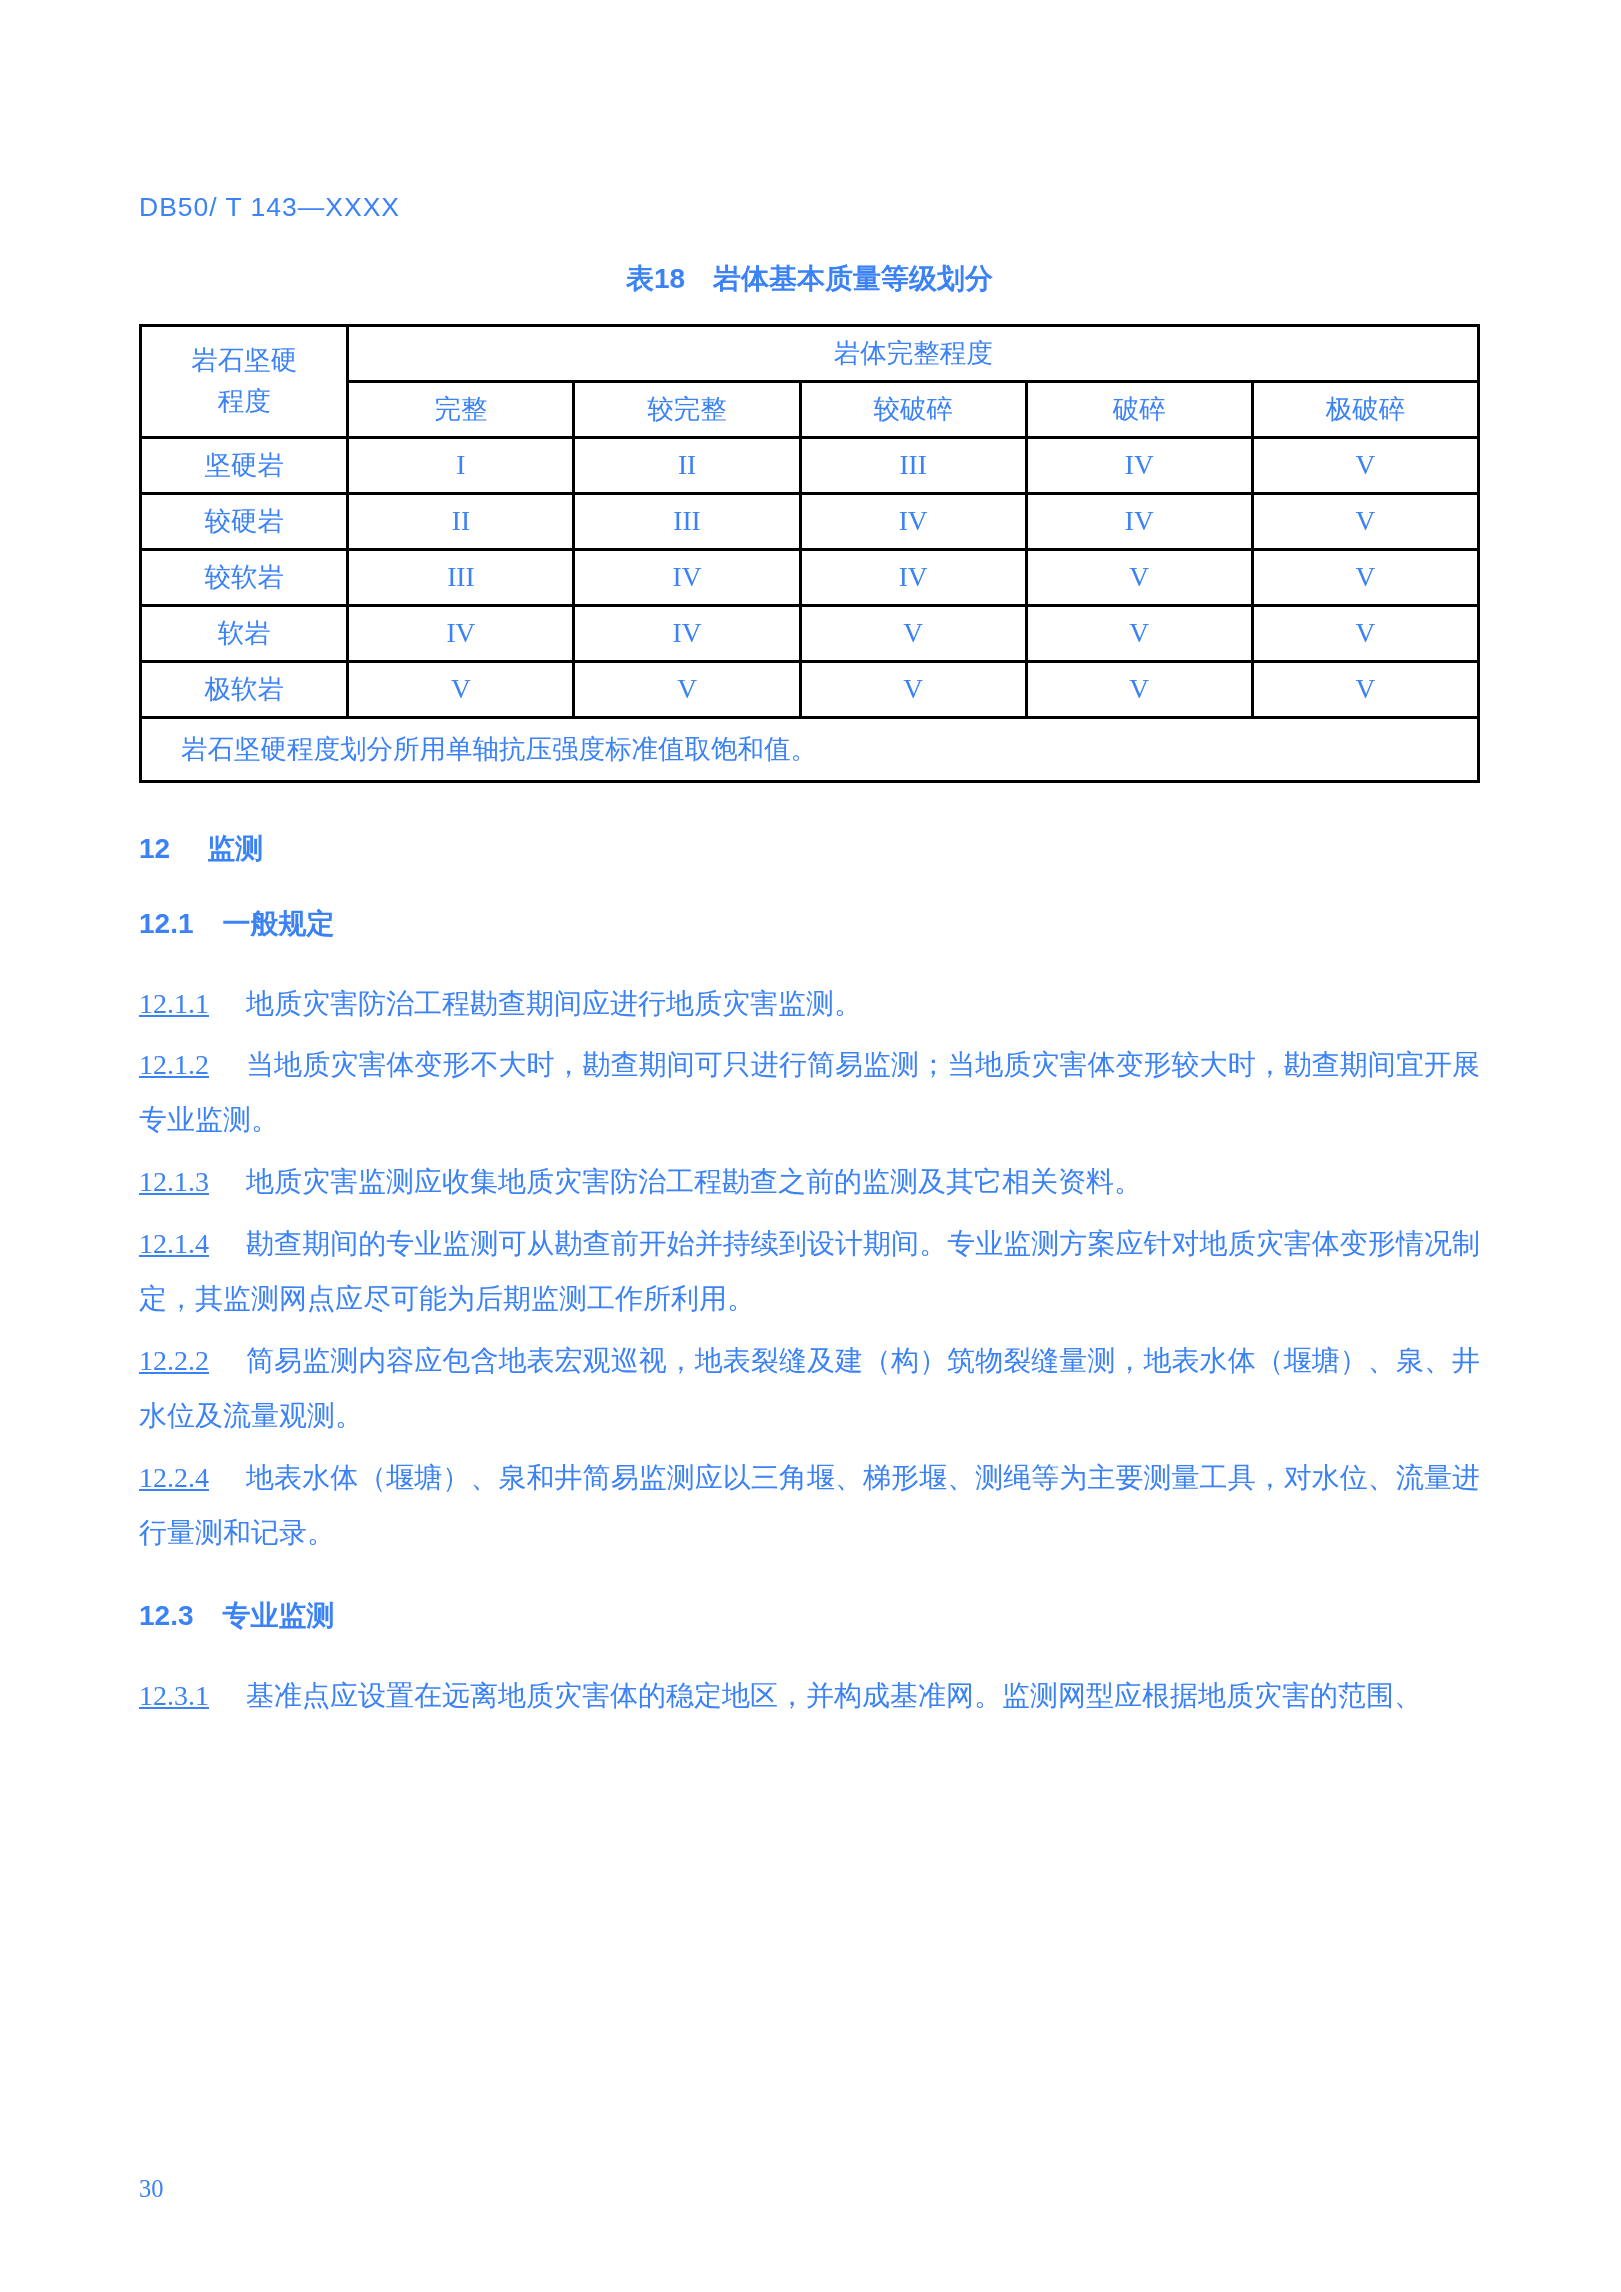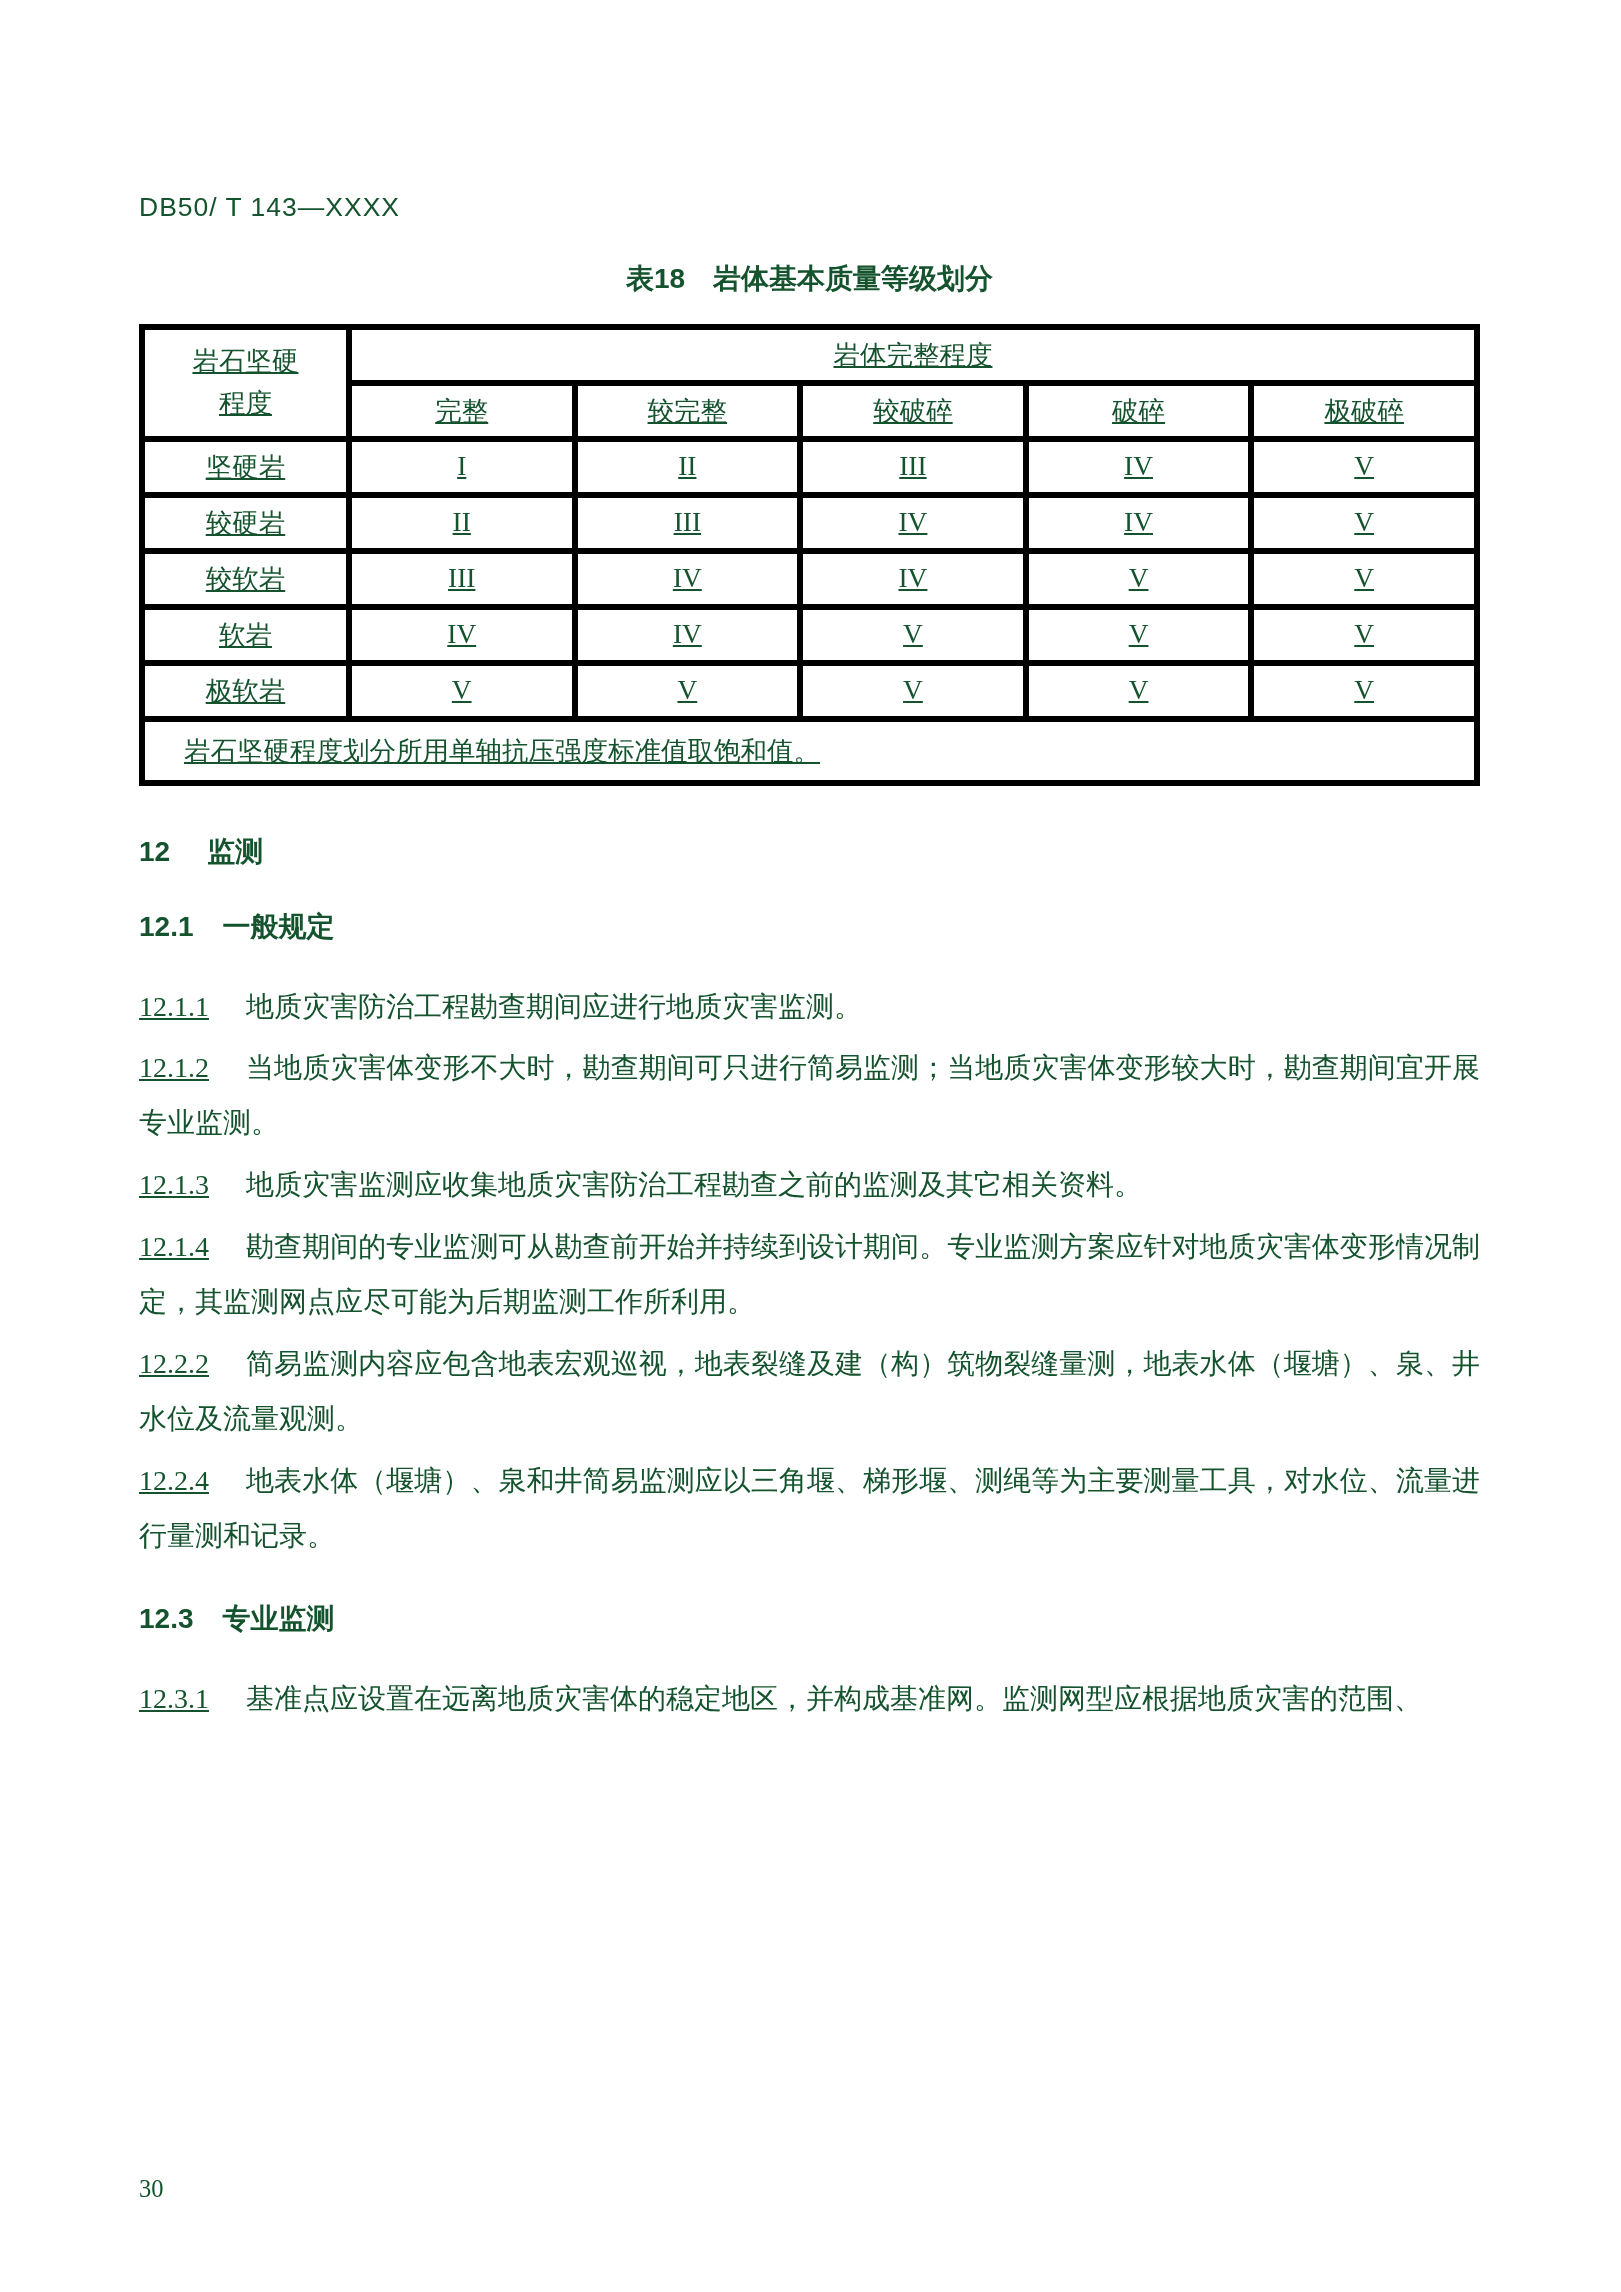--- a/index.html
+++ b/index.html
@@ -3,21 +3,21 @@
 <meta charset="utf-8">
 <style>
   * { margin: 0; padding: 0; box-sizing: border-box; }
   html, body { background: #e8e8e8; }
   .page {
     position: relative;
     width: 1621px;
     height: 2293px;
     margin: 0 auto;
     background: #ffffff;
-    color: #14532d;
+    color: #3b82f6;
     font-family: "Liberation Serif", "DejaVu Serif", serif;
     overflow: hidden;
   }
   .content-area {
     position: absolute;
     left: 139px;
     top: 192px;
     width: 1341px;
   }
   .doc-number {
@@ -33,26 +33,25 @@
     font-size: 28px;
     margin-bottom: 25.5px;
   }
   table.grade-table {
     width: 100%;
     border-collapse: collapse;
     table-layout: fixed;
     font-size: 26.5px;
   }
   table.grade-table td {
-    border: 6px solid #000000;
+    border: 3px solid #000000;
     text-align: center;
     vertical-align: middle;
     height: 56px;
     padding: 2px 5.9px;
-    text-decoration: underline;
   }
   table.grade-table td.corner { line-height: 1.55; }
   table.grade-table col.c1 { width: 15.5%; }
   table.grade-table col.cx { width: 16.9%; }
   table.grade-table td.roman {
     font-family: "Liberation Serif", "DejaVu Serif", serif;
     font-size: 27.4px;
   }
   table.grade-table td.note {
     text-align: left;

